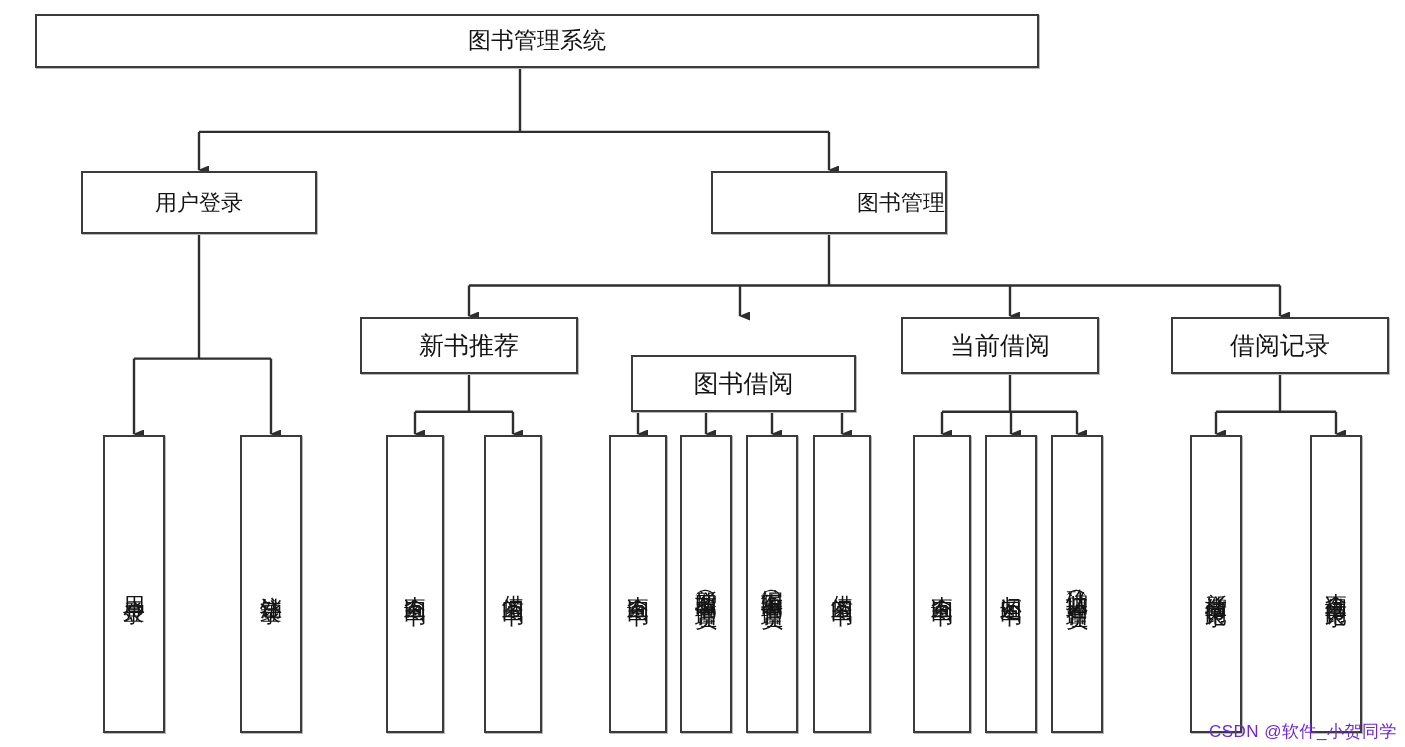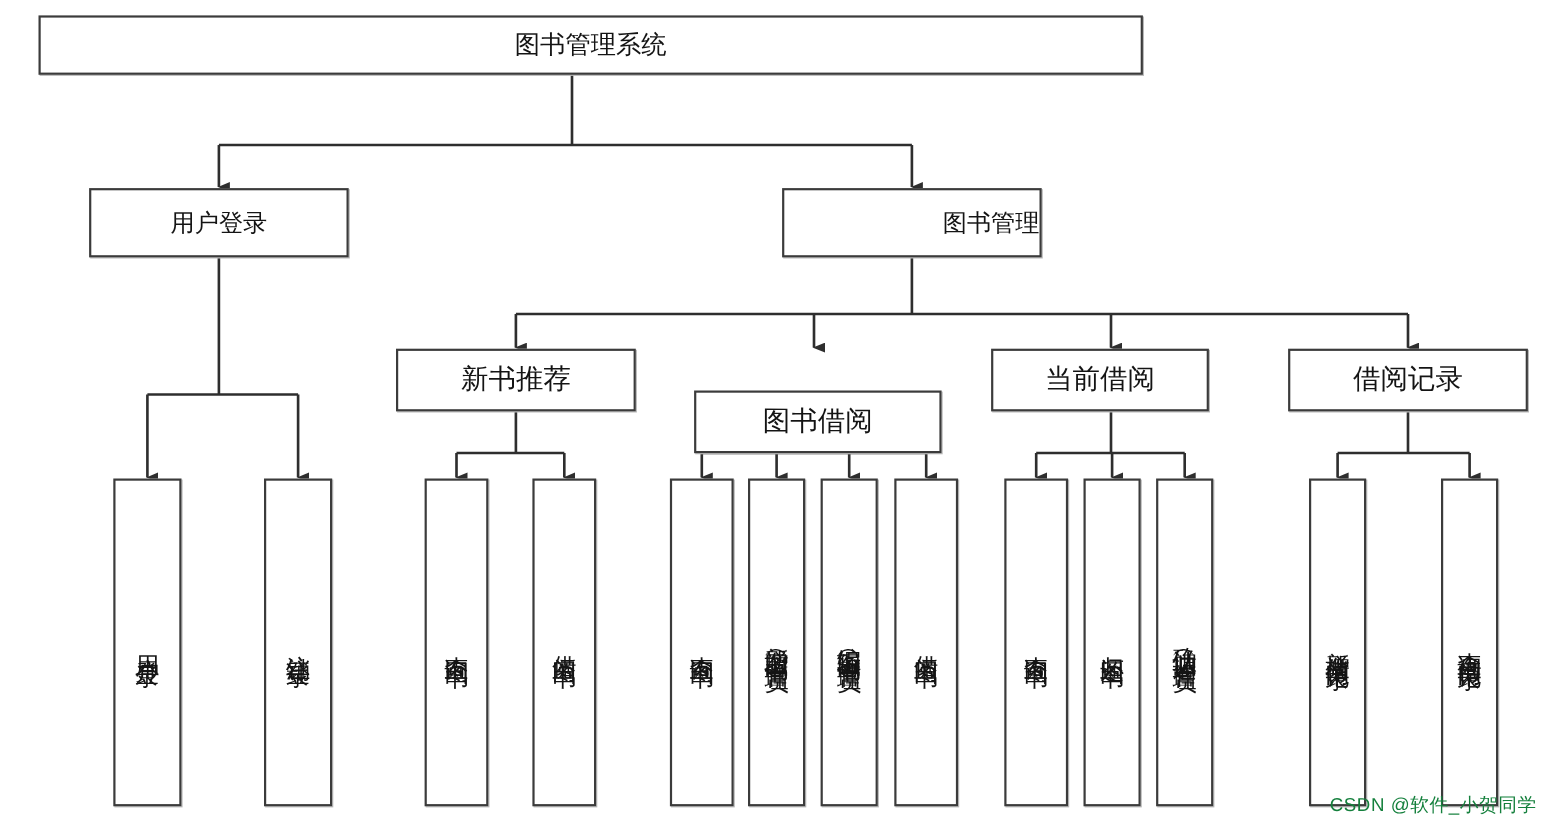--- a/index.html
+++ b/index.html
@@ -53,21 +53,21 @@
     text-orientation: upright;
     font-size: 22px;
     letter-spacing: 3px;
     line-height: 1;
   }
   #watermark {
     position: absolute;
     right: 8px;
     bottom: 4px;
     font-size: 17px;
-    color: #15803d;
+    color: #6d28d9;
     font-family: "Liberation Sans", "DejaVu Sans", sans-serif;
     letter-spacing: 0.5px;
     white-space: nowrap;
     pointer-events: none;
   }
 </style>
 </head>
 <body>
 
 <div id="diagram-root">

